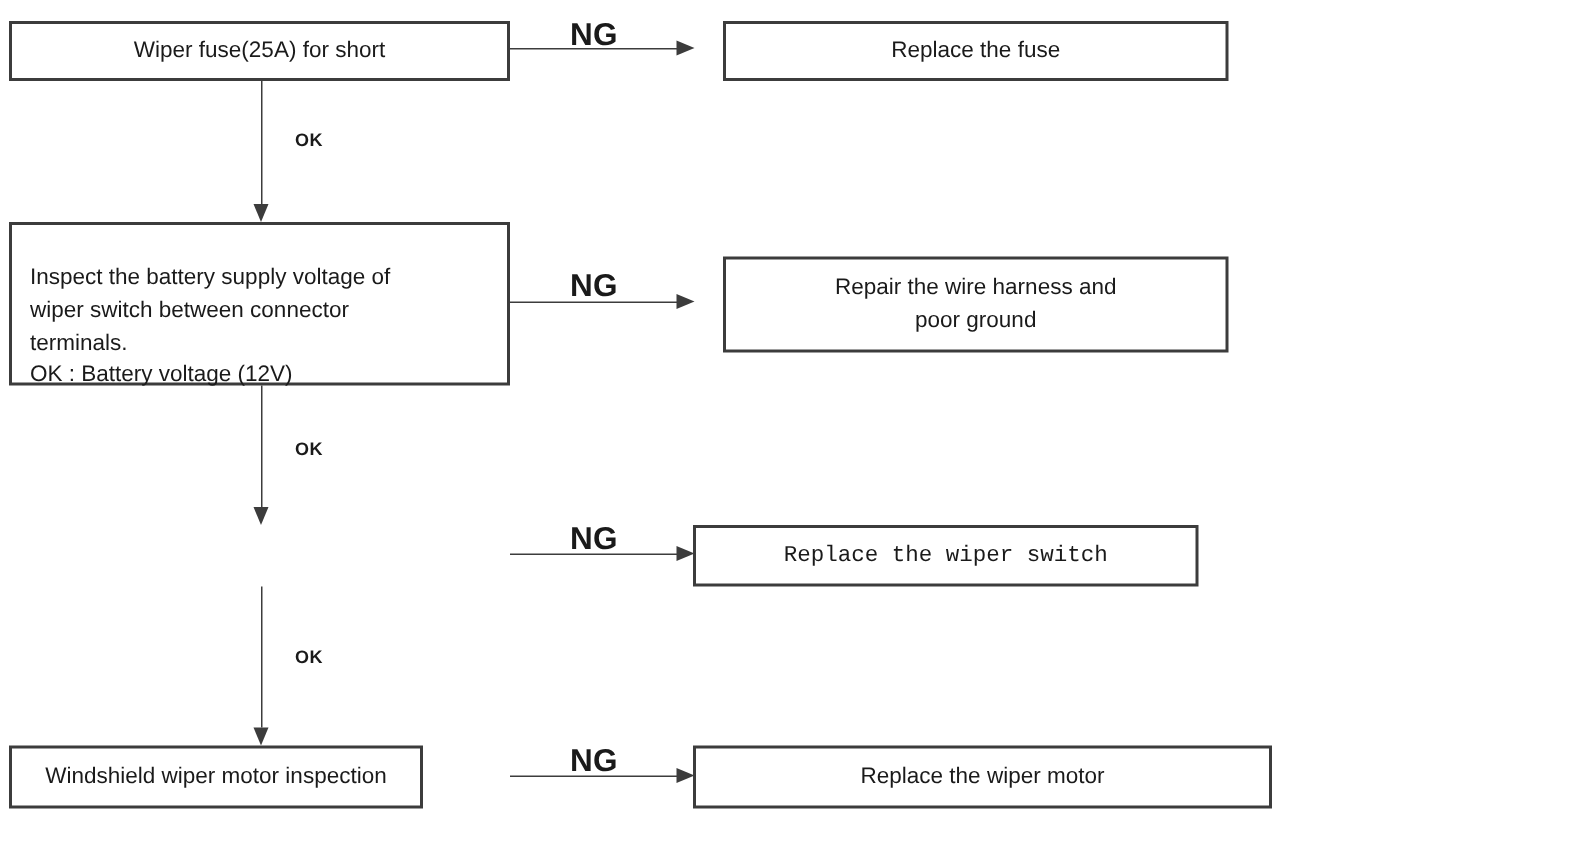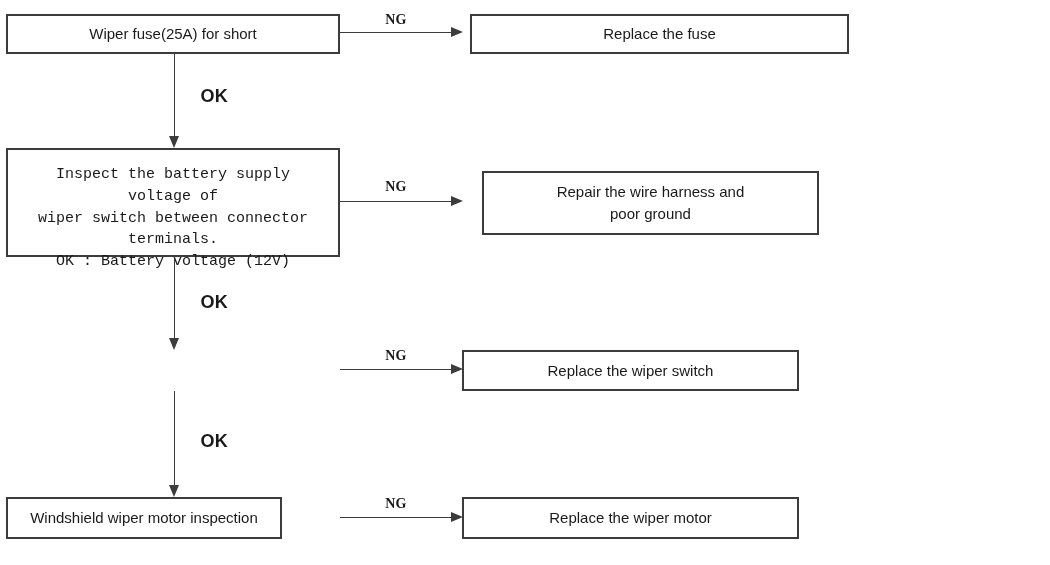--- a/index.html
+++ b/index.html
@@ -21,24 +21,23 @@
     align-items: center;
     justify-content: center;
     text-align: center;
     font-size: 15px;
     line-height: 1.45;
     white-space: pre-line;
     padding: 4px 20px;
   }
   .box.left-align {
     justify-content: flex-start;
-    text-align: center;
+    text-align: left;
     align-items: flex-start;
-    padding: 14px 12px;
-    font-family: Liberation Mono, monospace;
+    padding: 24px 12px;
   }
   .hline {
     position: absolute;
     height: 0;
     border-top: 1.5px solid #3c3c3c;
   }
   .vline {
     position: absolute;
     width: 0;
     border-left: 1.5px solid #3c3c3c;
@@ -53,45 +52,44 @@
   .head-down {
     position: absolute;
     width: 0; height: 0;
     border-top: 12px solid #3c3c3c;
     border-left: 5.5px solid transparent;
     border-right: 5.5px solid transparent;
   }
   .lbl {
     position: absolute;
     width: 56px;
-    font-size: 14px;
+    font-size: 21px;
     font-weight: bold;
     text-align: center;
     letter-spacing: 0.3px;
-    font-family: Liberation Serif, serif;
   }
   .lbl-ok {
     position: absolute;
     width: 44px;
-    font-size: 18px;
+    font-size: 12px;
     font-weight: bold;
-    text-align: right;
+    text-align: center;
     letter-spacing: 0.3px;
   }
 </style>
 </head>
 <body>
 
 <div class="canvas">
 
   <div class="box" style="left:6px; top:14px; width:334px; height:40px;">Wiper fuse(25A) for short</div>
   <div class="lbl" style="left:368px; top:12px;">NG</div>
   <div class="hline" style="left:340px; top:32px; width:112px;"></div>
   <div class="head-right" style="left:451px; top:27px;"></div>
-  <div class="box" style="left:470px; top:14px; width:379px; height:40px;">Replace the fuse</div>
+  <div class="box" style="left:482px; top:14px; width:337px; height:40px;">Replace the fuse</div>
 
   <div class="vline" style="left:174px; top:54px; height:82px;"></div>
   <div class="head-down" style="left:169px; top:136px;"></div>
   <div class="lbl-ok" style="left:184px; top:86px;">OK</div>
 
   <div class="box left-align" style="left:6px; top:148px; width:334px; height:109px;">Inspect the battery supply voltage of
 wiper switch between connector
 terminals.
 OK : Battery voltage (12V)</div>
   <div class="lbl" style="left:368px; top:179px;">NG</div>
@@ -100,25 +98,25 @@
   <div class="box" style="left:462px; top:171px; width:337px; height:64px;margin-left:20px;">Repair the wire harness and
 poor ground</div>
 
   <div class="vline" style="left:174px; top:257px; height:81px;"></div>
   <div class="head-down" style="left:169px; top:338px;"></div>
   <div class="lbl-ok" style="left:184px; top:292px;">OK</div>
 
   <div class="lbl" style="left:368px; top:348px;">NG</div>
   <div class="hline" style="left:340px; top:369px; width:112px;"></div>
   <div class="head-right" style="left:451px; top:364px;"></div>
-  <div class="box" style="left:462px; top:350px; width:337px; height:41px;">Replace the wiper switch</div>
+  <div class="box" style="left:462px; top:350px; width:337px; height:41px;font-family:Liberation Mono, monospace;">Replace the wiper switch</div>
 
   <div class="vline" style="left:174px; top:391px; height:94px;"></div>
   <div class="head-down" style="left:169px; top:485px;"></div>
   <div class="lbl-ok" style="left:184px; top:431px;">OK</div>
 
   <div class="box" style="left:6px; top:497px; width:276px; height:42px;">Windshield wiper motor inspection</div>
   <div class="lbl" style="left:368px; top:496px;">NG</div>
   <div class="hline" style="left:340px; top:517px; width:112px;"></div>
   <div class="head-right" style="left:451px; top:512px;"></div>
-  <div class="box" style="left:462px; top:497px; width:337px; height:42px;">Replace the wiper motor</div>
+  <div class="box" style="left:462px; top:497px; width:386px; height:42px;">Replace the wiper motor</div>
 
 </div>
 
 </body></html>

